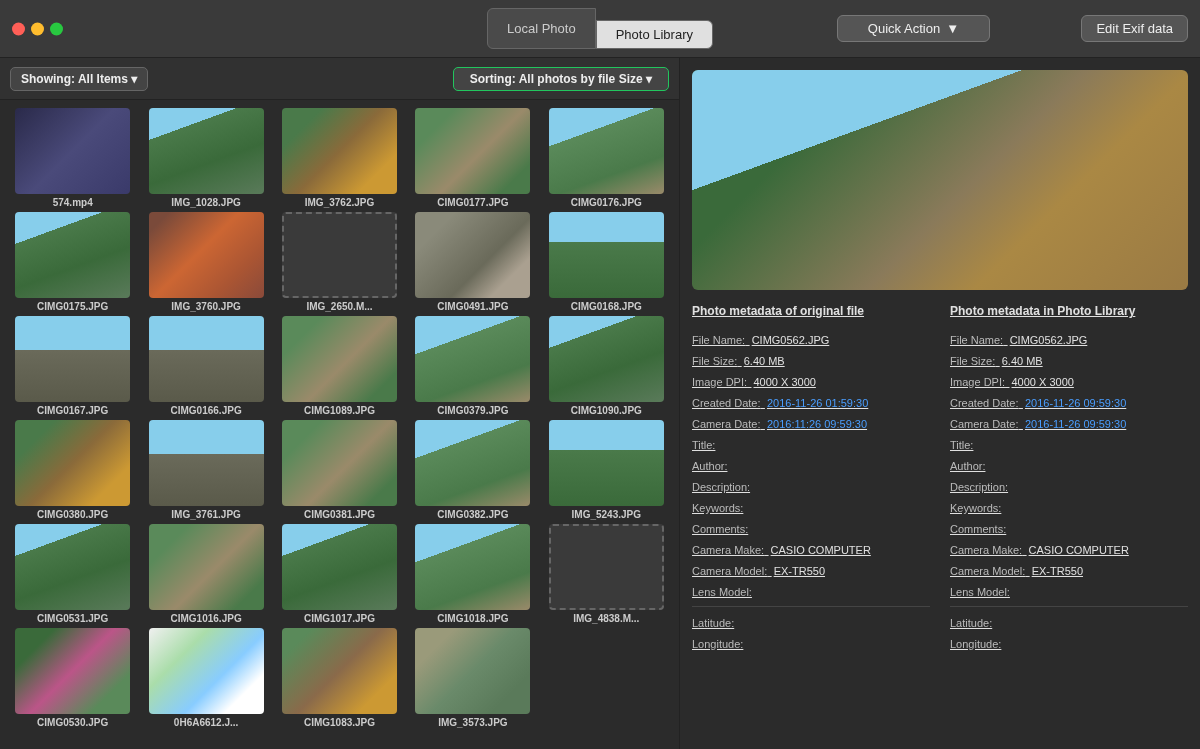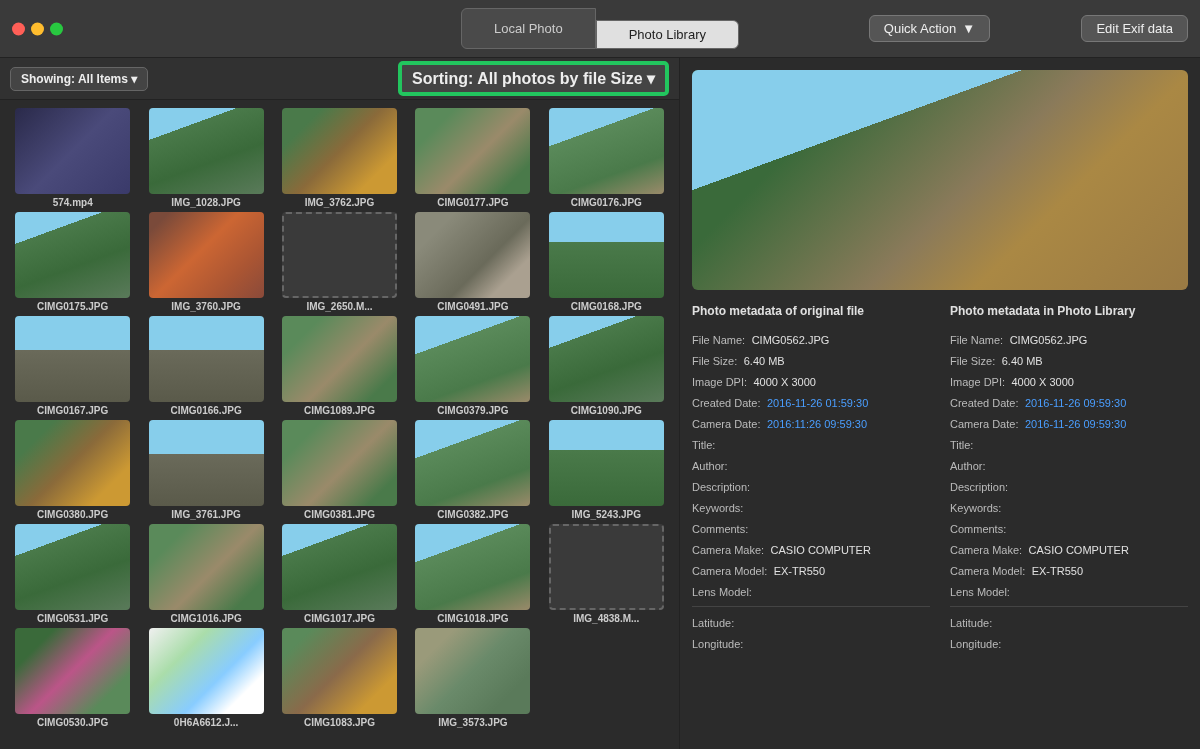--- a/index.html
+++ b/index.html
@@ -37,21 +37,21 @@
     .tl-yellow { background: #ffbd2e; }
     .tl-green { background: #28c840; }
     .tab-group {
       display: flex;
       gap: 0;
       position: absolute;
       left: 50%;
       transform: translateX(-50%);
     }
     .tab-btn {
-      padding: 6px 32px;
+      padding: 6px 19px;
       border: 1px solid #666;
       background: #4a4a4a;
       color: #ccc;
       font-size: 13px;
       cursor: pointer;
       border-radius: 0;
       text-align: center;
     }
     .tab-btn:first-child { border-radius: 6px 0 0 6px; }
     .tab-btn:last-child { border-radius: 0 6px 6px 0; }
@@ -61,21 +61,21 @@
       font-weight: 500;
       margin-top: 12px;
     }
     .quick-action-btn {
       position: absolute;
       right: 210px;
       background: #555;
       border: 1px solid #777;
       color: #eee;
       font-size: 13px;
-      padding: 5px 14px;
+      padding: 5px 30px;
       border-radius: 6px;
       cursor: pointer;
       display: flex;
       align-items: center;
       gap: 6px;
     }
     .edit-exif-btn {
       position: absolute;
       right: 12px;
       background: #555;
@@ -115,24 +115,24 @@
       padding: 4px 10px;
       border-radius: 5px;
       cursor: pointer;
       display: flex;
       align-items: center;
       gap: 4px;
     }
     .sort-dropdown {
       margin-left: auto;
       background: #444;
-      border: 4px solid #22c55e;
+      border: 1px solid #22c55e;
       color: #eee;
-      font-size: 16px;
-      padding: 4px 10px;
+      font-size: 12px;
+      padding: 4px 16px;
       border-radius: 5px;
       cursor: pointer;
       display: flex;
       align-items: center;
       gap: 4px;
     }
     .photo-grid {
       flex: 1;
       overflow-y: auto;
       padding: 8px;
@@ -192,20 +192,21 @@
       width: 100%;
       height: 100%;
       background:
         linear-gradient(160deg, #87CEEB 0%, #87CEEB 30%, transparent 30%),
         linear-gradient(135deg, #3a6a3a 25%, #8a7a5a 55%, #aa8844 70%, #9a7a44 100%);
     }
     .meta-grid {
       display: grid;
       grid-template-columns: 1fr 1fr;
       gap: 0 20px;
+      text-decoration: underline;
     }
     .meta-col-header {
       font-size: 12px;
       color: #e0e0e0;
       font-weight: 600;
       margin-bottom: 8px;
       padding-bottom: 4px;
     }
     .meta-pair {
       margin-bottom: 3px;

